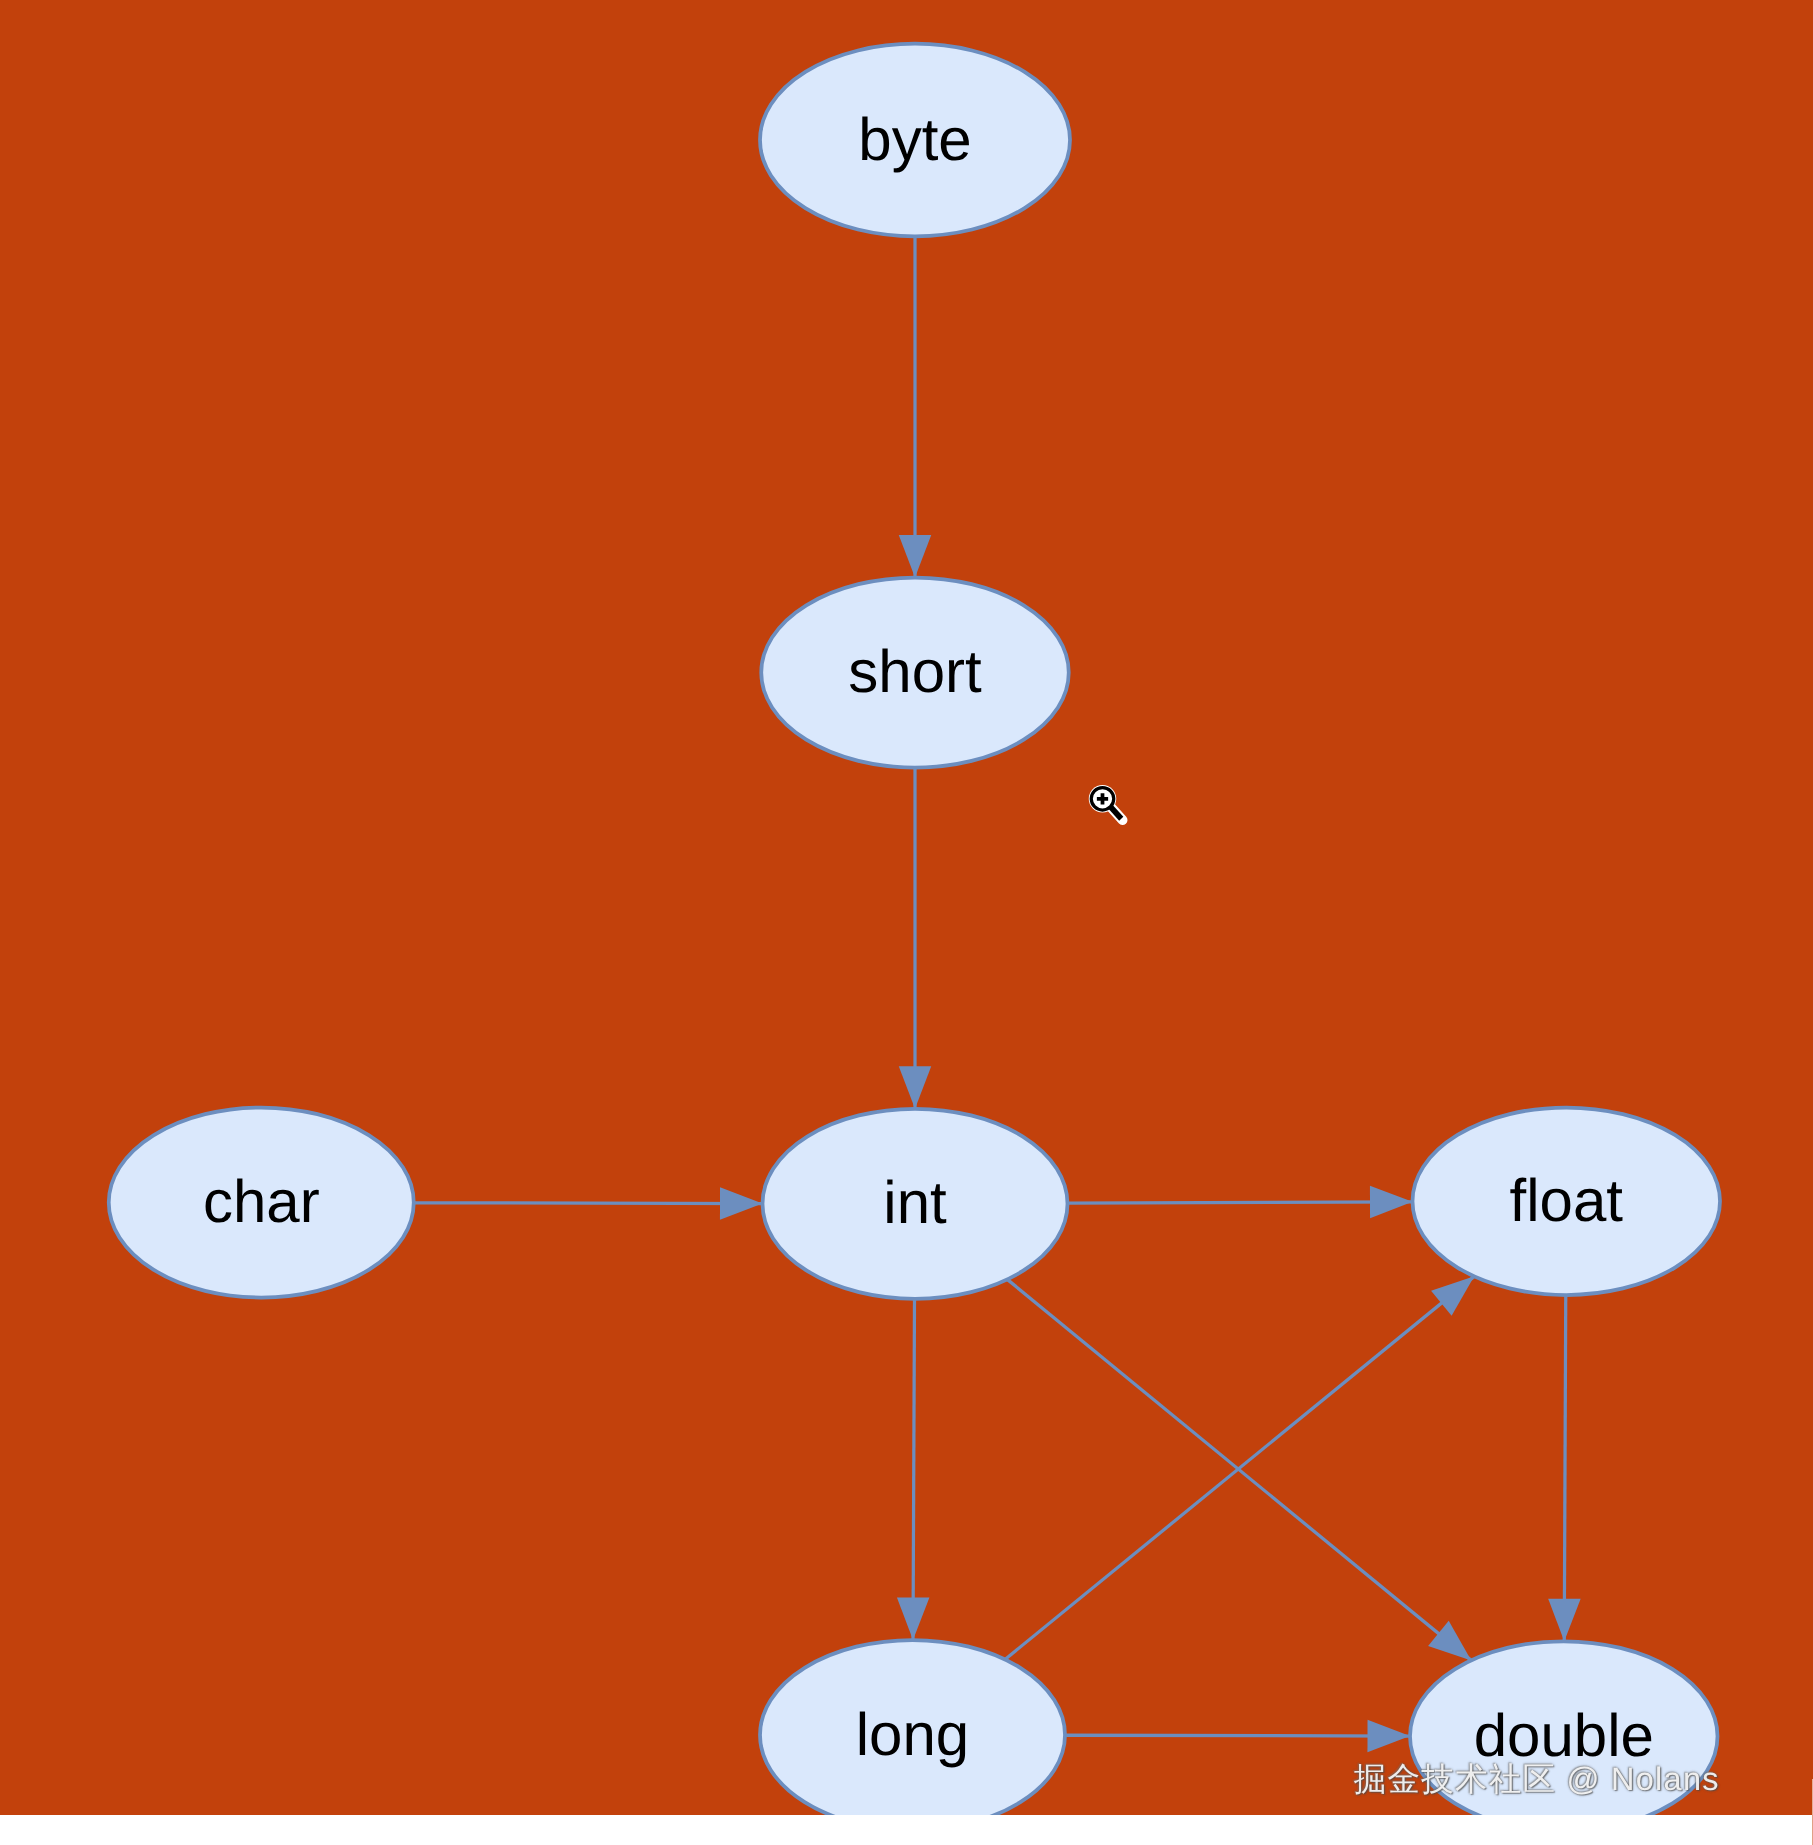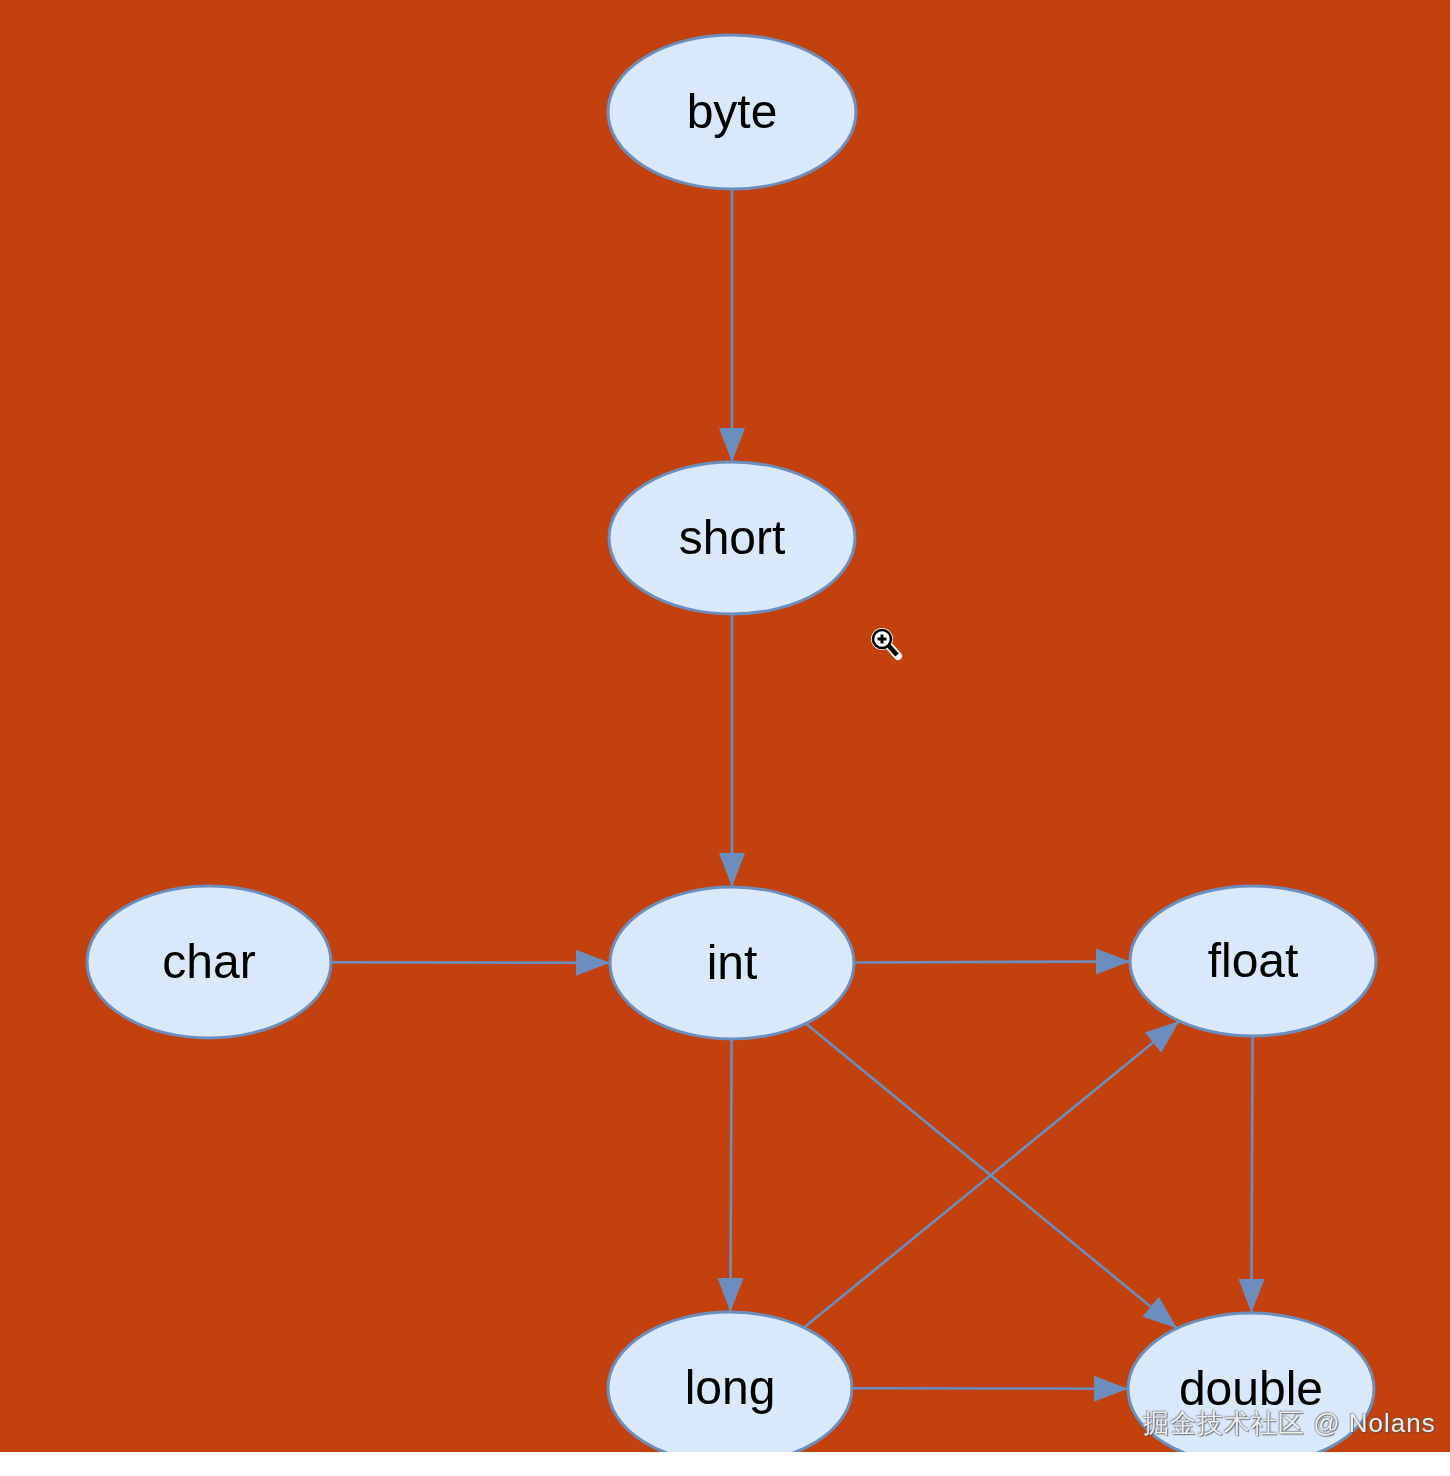--- a/index.html
+++ b/index.html
@@ -33,21 +33,21 @@
     text-anchor: middle;
     dominant-baseline: middle;
   }
   .edge-line {
     stroke: #6c8ebf;
     stroke-width: 2.6;
     fill: none;
   }
   #watermark {
     position: absolute;
-    left: 1143px;
+    left: 1083px;
     top: 1406px;
     font-size: 26px;
     letter-spacing: 1px;
     color: rgba(250, 250, 250, 0.92);
     text-shadow:
       0 0 2px rgba(90, 90, 90, 0.85),
       1px 1px 1px rgba(70, 70, 70, 0.65),
       -1px -1px 1px rgba(120, 120, 120, 0.45);
     white-space: nowrap;
     pointer-events: none;

